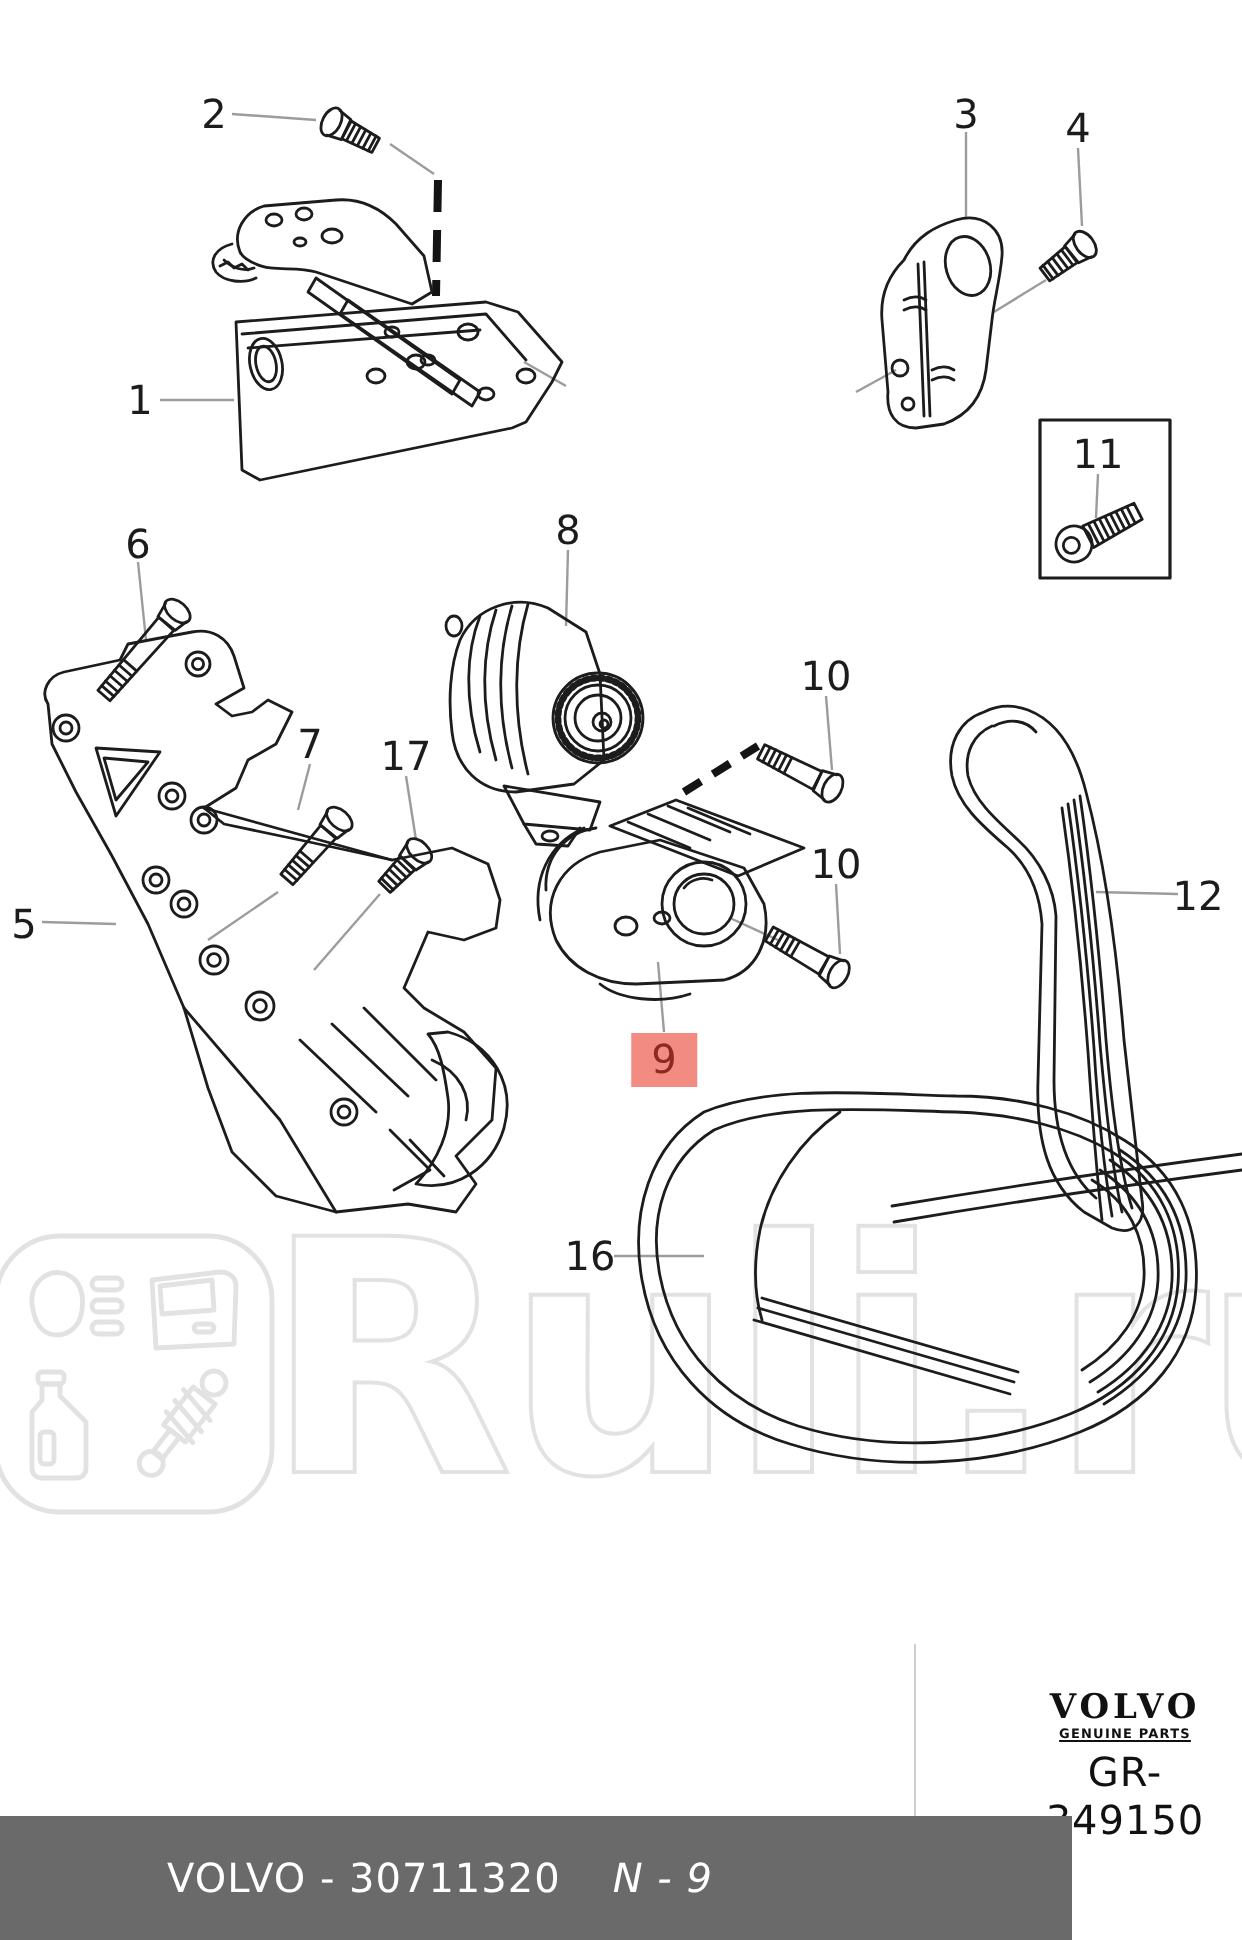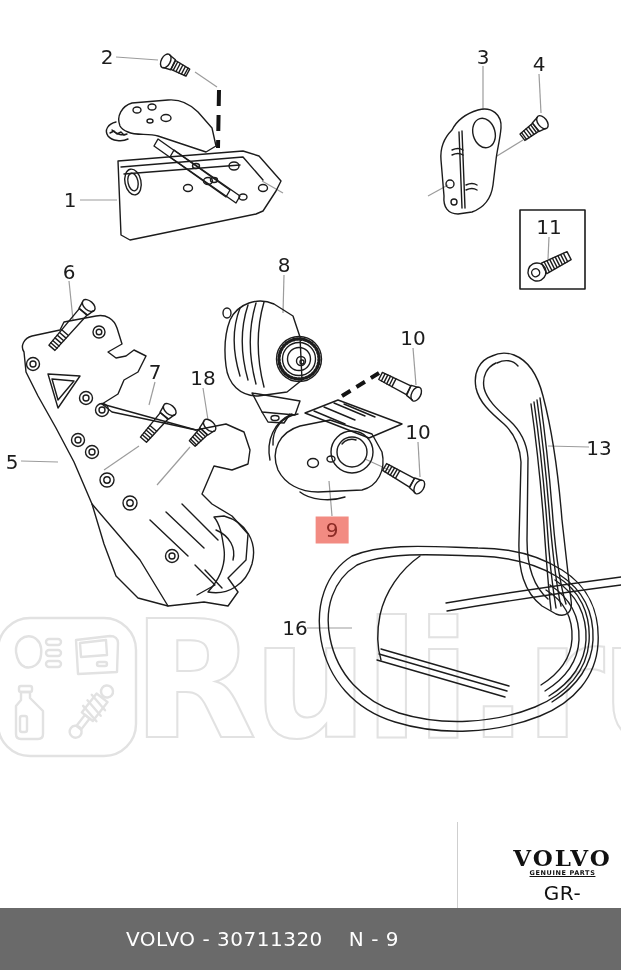--- a/index.html
+++ b/index.html
@@ -25,35 +25,35 @@
   .callout.highlight{
     background:var(--highlight-bg,#f28b82);
     color:var(--highlight-fg,#8b2a24);
     padding:3px 10px 4px 10px;
   }
   
   .brand-rule{position:absolute;left:457px;top:822px;width:1px;height:86px;background:#cfcfcf;}
   .brand{position:absolute;left:505px;top:845px;width:115px;text-align:center;color:#111;}
   .brand .logo{
     font-family:"DejaVu Serif","Liberation Serif",serif;
-    font-weight:bold;font-size:23px;letter-spacing:2px;line-height:1.1;
+    font-weight:bold;font-size:17px;letter-spacing:2px;line-height:1.1;
   }
   .brand .genuine{
     font-size:6.5px;font-weight:bold;letter-spacing:0.6px;line-height:1.2;text-decoration:underline;
   }
   .brand .code{font-size:20px;margin-top:3px;letter-spacing:0.5px;}
   
   .footer{
-    position:absolute;left:0;top:908px;width:621px;height:62px;
+    position:absolute;left:0;top:908px;width:536px;height:62px;
     background:var(--footer-bg,#6a6a6a);
     display:flex;align-items:center;justify-content:center;
     padding-right:96px;box-sizing:border-box;
   }
   .footer span{color:#fff;font-size:20px;letter-spacing:0.5px;}
-  .footer .ref{margin-left:26px;}
+  .footer .ref{margin-left:26px;font-style:italic;}
 </style>
 </head>
 <body>
 
 <div class="page">
 
   <svg class="wm-icon" width="146" height="146" viewBox="0 0 146 146">
     <g fill="none" stroke="#e2e2e2" stroke-width="2.4" stroke-linejoin="round" stroke-linecap="round">
       <rect x="4" y="4" width="138" height="138" rx="32"></rect>
       <g>
@@ -303,23 +303,23 @@
   <div class="callout" style="left:107px;top:57px">2</div>
   <div class="callout" style="left:483px;top:57px">3</div>
   <div class="callout" style="left:539px;top:64px">4</div>
   <div class="callout" style="left:12px;top:462px">5</div>
   <div class="callout" style="left:69px;top:272px">6</div>
   <div class="callout" style="left:155px;top:372px">7</div>
   <div class="callout" style="left:284px;top:265px">8</div>
   <div class="callout highlight" style="left:332px;top:530px">9</div>
   <div class="callout" style="left:413px;top:338px">10</div>
   <div class="callout" style="left:418px;top:432px">10</div>
-  <div class="callout" style="left:599px;top:448px">13</div>
+  <div class="callout" style="left:599px;top:448px">12</div>
   <div class="callout" style="left:295px;top:628px">16</div>
-  <div class="callout" style="left:203px;top:378px">18</div>
+  <div class="callout" style="left:203px;top:378px">17</div>
   <div class="callout" style="left:549px;top:227px">11</div>
 
   <div class="brand-rule"></div>
   <div class="brand">
     <div class="logo">VOLVO</div>
     <div class="genuine">GENUINE PARTS</div>
     <div class="code">GR-349150</div>
   </div>
 
   <div class="footer">

